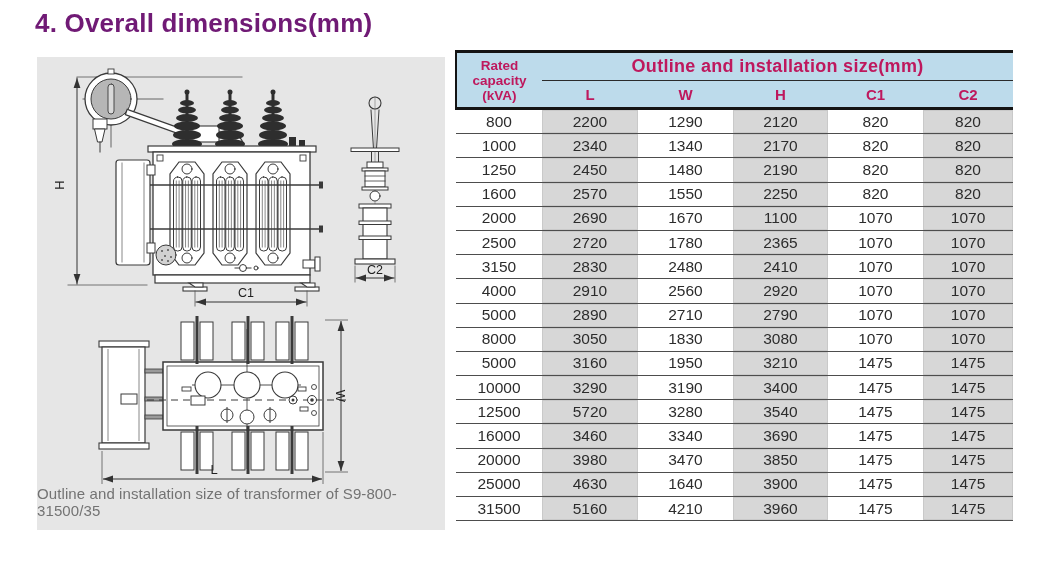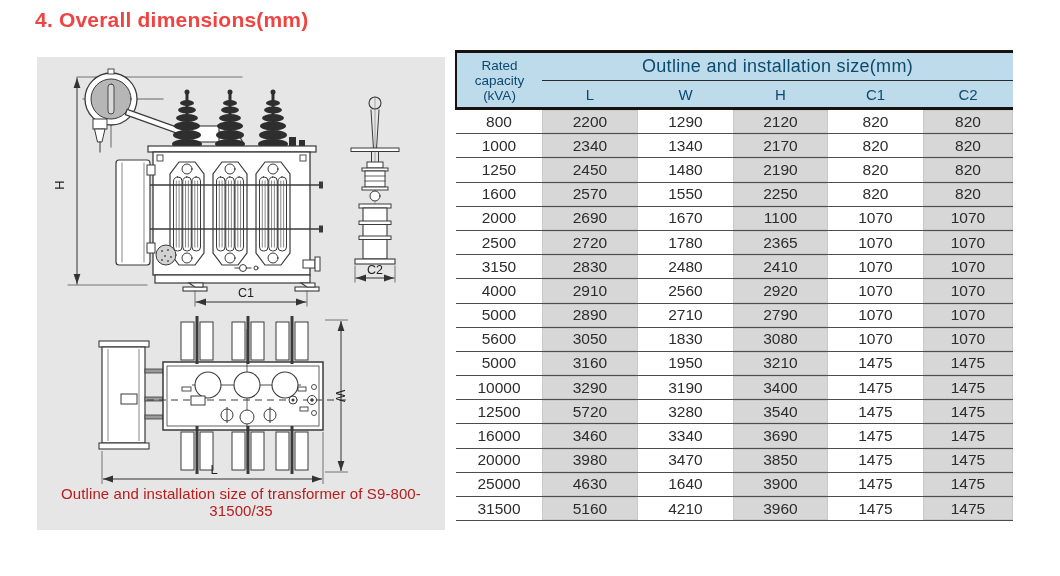--- a/index.html
+++ b/index.html
@@ -3,38 +3,38 @@
 <meta charset="utf-8">
 <style>
   html,body{margin:0;padding:0;}
   body{
     width:1060px;height:576px;position:relative;background:#ffffff;
     font-family:"Liberation Sans","DejaVu Sans",sans-serif;
     -webkit-font-smoothing:antialiased;
   }
   .page-title{
     position:absolute;left:35px;top:8px;
-    font-size:21px;font-weight:bold;color:#ef4444;letter-spacing:.2px;
+    font-size:26px;font-weight:bold;color:#701a75;letter-spacing:.2px;
   }
   
   .panel{
     position:absolute;left:37px;top:57px;width:408px;height:473px;
     background:#e6e6e6;
   }
   .panel svg{display:block;}
   .caption{
-    position:absolute;left:0;right:0;bottom:11px;text-align:center;
-    font-size:15px;color:#b91c1c;letter-spacing:.1px;
+    position:absolute;left:0;right:0;bottom:11px;
+    font-size:15px;color:#737373;letter-spacing:.1px;
   }
   
   .tbl-wrap{position:absolute;left:455px;top:50px;width:557px;}
   table{border-collapse:collapse;table-layout:fixed;width:557px;}
   col.c0{width:86px}col.c1{width:96px}col.c2{width:95px}
   col.c3{width:95px}col.c4{width:95px}col.c5{width:90px}
-  thead th{background:var(--header-bg);font-weight:normal;color:#0c4a6e;padding:0;}
+  thead th{background:var(--header-bg);font-weight:bold;color:#be185d;padding:0;}
   tr.r1 th{border-top:3px solid #141414;}
   th.rated{
     border-left:2.5px solid #141414;border-bottom:3px solid #141414;
     font-size:13.5px;line-height:15px;vertical-align:middle;height:53px;
   }
   th.group{font-size:18px;letter-spacing:.3px;height:27px;border-bottom:1.5px solid #2b2b2b;}
   tr.r2 th{font-size:15px;height:26px;border-bottom:3px solid #141414;}
   tbody td{
     border-bottom:1.5px solid #4d4d4d;text-align:center;vertical-align:middle;
     font-size:15.5px;color:#2c2c2c;height:23.2px;padding:0;background:#ffffff;
@@ -350,21 +350,21 @@
   </tr>
         <tr>
     <td>5000</td>
     <td class="shade">2890</td>
     <td>2710</td>
     <td class="shade">2790</td>
     <td>1070</td>
     <td class="shade">1070</td>
   </tr>
         <tr>
-    <td>5600</td>
+    <td>8000</td>
     <td class="shade">3050</td>
     <td>1830</td>
     <td class="shade">3080</td>
     <td>1070</td>
     <td class="shade">1070</td>
   </tr>
         <tr>
     <td>5000</td>
     <td class="shade">3160</td>
     <td>1950</td>

